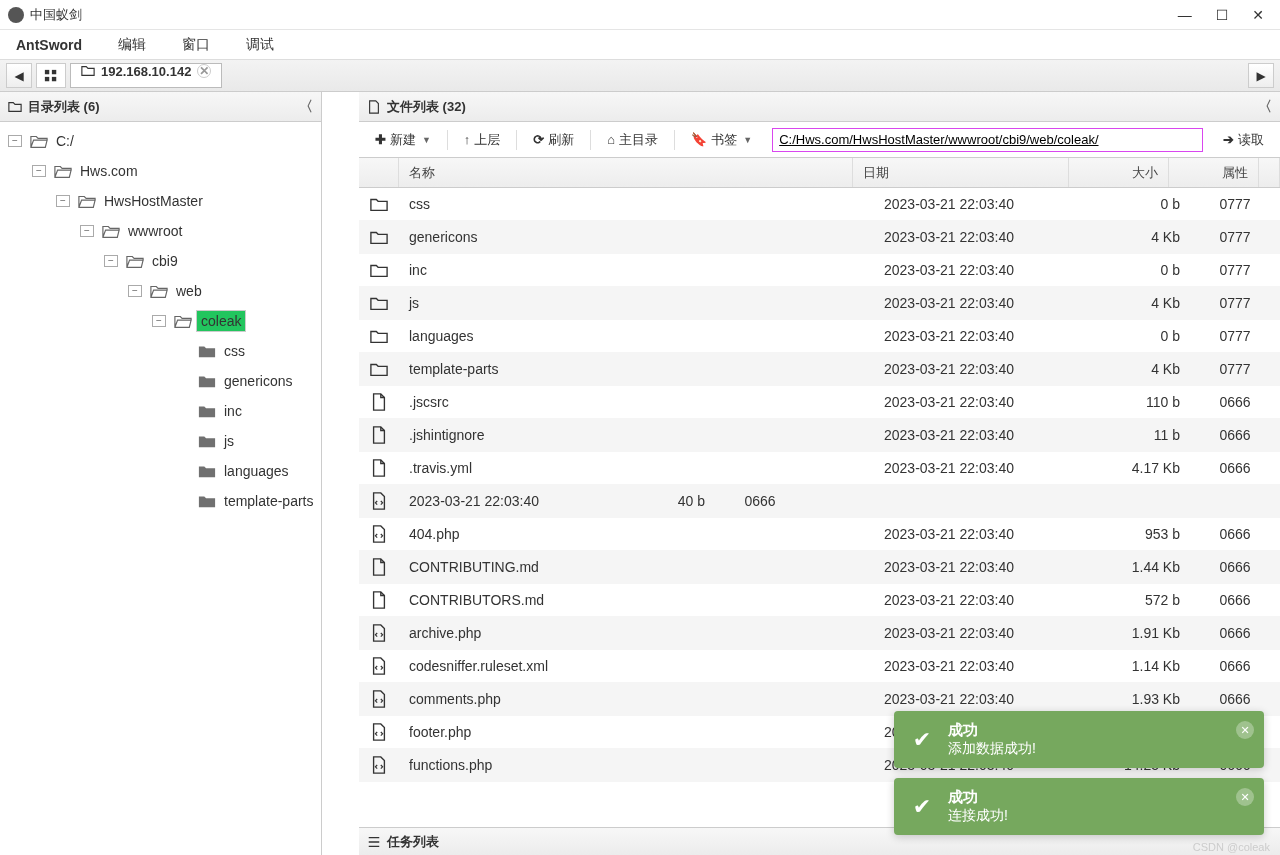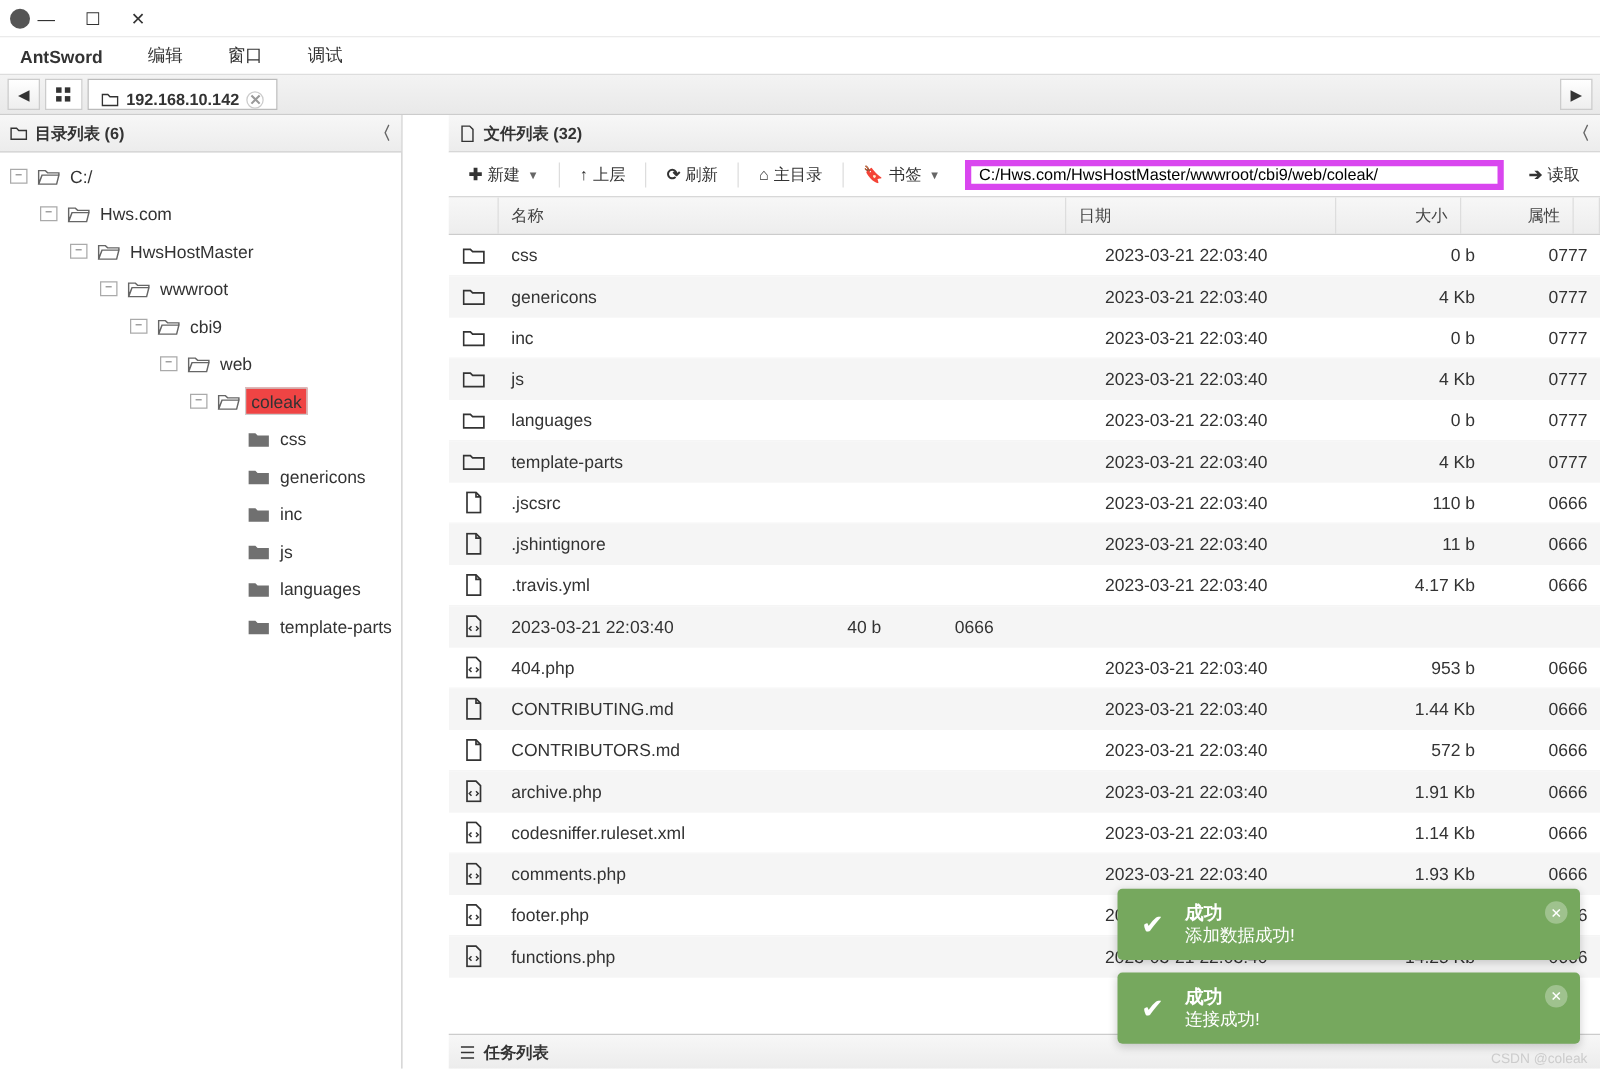--- a/index.html
+++ b/index.html
@@ -11,53 +11,53 @@
 .titlebar .win-controls { display: flex; gap: 24px; margin-right: 8px; }
 .titlebar .win-controls span { cursor: pointer; font-size: 14px; color: #333; }
 
 .menubar { height: 30px; display: flex; align-items: center; padding: 0 6px; gap: 16px; background: #fff; border-bottom: 1px solid #ddd; }
 .menubar .menu-item { padding: 4px 10px; cursor: pointer; font-size: 14px; }
 .menubar .menu-item.brand { font-weight: 600; }
 
 .tabbar { height: 32px; background: linear-gradient(#f3f3f3, #e9e9e9); border-bottom: 1px solid #ccc; display: flex; align-items: stretch; padding: 0 4px; }
 .tabbar .tab-prev, .tabbar .tab-next { width: 26px; display: flex; align-items: center; justify-content: center; border: 1px solid #ccc; background: linear-gradient(#fff, #eee); margin: 3px 2px; cursor: pointer; font-size: 12px; }
 .tabbar .tab-home { width: 30px; display: flex; align-items: center; justify-content: center; border: 1px solid #ccc; background: #fff; margin: 3px 2px; cursor: pointer; }
-.tabbar .tab { display: flex; align-items: flex-end; padding: 0 10px; margin: 3px 2px; border: 1px solid #bbb; background: #fff; font-weight: 600; font-size: 13px; gap: 6px; cursor: pointer; }
+.tabbar .tab { display: flex; align-items: flex-start; padding: 0 10px; margin: 3px 2px; border: 1px solid #bbb; background: #fff; font-weight: 600; font-size: 13px; gap: 6px; cursor: pointer; }
 .tabbar .tab .close { color: #999; cursor: pointer; font-size: 12px; border: 1px solid #ccc; border-radius: 50%; width: 14px; height: 14px; display: flex; align-items: center; justify-content: center; }
 .tabbar .spacer { flex: 1; }
 
 .main { display: flex; height: calc(855px - 30px - 30px - 32px); gap: 37px; }
 
 .panel-header { height: 30px; background: linear-gradient(#f7f7f7, #ececec); border-bottom: 1px solid #ccc; display: flex; align-items: center; padding: 0 8px; font-weight: 600; font-size: 13px; gap: 6px; }
 .panel-header .chevron { margin-left: auto; cursor: pointer; font-size: 14px; color: #666; }
 
 .left-panel { width: 322px; border-right: 1px solid #ccc; display: flex; flex-direction: column; background: #fff; }
 .tree { flex: 1; overflow: auto; padding: 4px 0; font-size: 14px; }
 .tree-row { display: flex; align-items: center; height: 30px; cursor: pointer; white-space: nowrap; }
 .tree-row .toggler { width: 14px; text-align: center; color: #666; font-size: 10px; border: 1px solid #aaa; margin-right: 4px; line-height: 10px; height: 12px; }
 .tree-row .toggler.blank { border: none; }
 .tree-row .icon { margin: 0 4px; display: inline-flex; }
-.tree-row.selected .label { background: #ef4444; border: 1px solid #ccc; padding: 2px 4px; }
+.tree-row.selected .label { background: #22c55e; border: 1px solid #ccc; padding: 2px 4px; }
 .tree-row .label { padding: 1px 4px; }
 
 .right-panel { flex: 1; display: flex; flex-direction: column; }
 .toolbar { height: 36px; border-bottom: 1px solid #ccc; display: flex; align-items: center; padding: 0 8px; gap: 4px; background: #fff; }
 .toolbar .btn { display: flex; align-items: center; gap: 4px; padding: 4px 8px; cursor: pointer; border-radius: 2px; }
 .toolbar .sep { width: 1px; height: 20px; background: #ddd; margin: 0 4px; }
 .toolbar .caret { font-size: 9px; color: #666; margin-left: 2px; }
 .toolbar .path { flex: 1; margin: 0 8px; }
-.toolbar .path input { width: 100%; height: 24px; padding: 0 6px; border: 5px solid #d946ef; font-size: 13px; }
+.toolbar .path input { width: 100%; height: 24px; padding: 0 6px; border: 1px solid #d946ef; font-size: 13px; text-decoration: underline; }
 
 .table-header { height: 30px; background: linear-gradient(#f7f7f7, #ededed); border-bottom: 1px solid #ccc; display: flex; font-size: 13px; color: #444; }
 .table-header .th { display: flex; align-items: center; padding: 0 10px; border-right: 1px solid #ddd; }
 .col-icon { width: 40px; }
 .col-name { flex: 1; }
 .col-date { width: 216px; }
 .col-size { width: 100px; text-align: right; justify-content: flex-end; }
-.col-attr { width: 90px; text-align: right; justify-content: flex-end; }
+.col-attr { width: 90px; text-align: center; justify-content: flex-end; }
 .col-scroll { width: 20px; }
 
 .table-body { flex: 1; overflow: auto; font-size: 14px; }
 .table-row { height: 33px; display: flex; align-items: center; border-bottom: 1px solid #f5f5f5; cursor: pointer; }
 .table-row:nth-child(even) { background: #f5f5f5; }
 .table-row .td { padding: 0 10px; }
 .tr-icon { width: 40px; display: flex; align-items: center; justify-content: center; }
 .tr-icon svg { width: 18px; height: 18px; fill: none; stroke: #333; stroke-width: 1.5; }
 
 .task-header { height: 28px; background: linear-gradient(#f7f7f7, #ececec); border-top: 1px solid #ccc; display: flex; align-items: center; padding: 0 8px; font-weight: 600; gap: 6px; }
@@ -71,20 +71,21 @@
 
 .watermark { position: absolute; right: 10px; bottom: 2px; font-size: 11px; color: #ccc; }
 
 svg.icon-sm { width: 14px; height: 14px; vertical-align: middle; }
 </style>
 </head>
 <body>
 
 <div class="titlebar">
   <div class="app-icon"></div>
+  <div class="title">中国蚁剑</div>
   <div class="win-controls">
     <span>—</span>
     <span>☐</span>
     <span>✕</span>
   </div>
 </div>
 
 <div class="menubar">
   <div class="menu-item brand">AntSword</div>
   <div class="menu-item">编辑</div>

